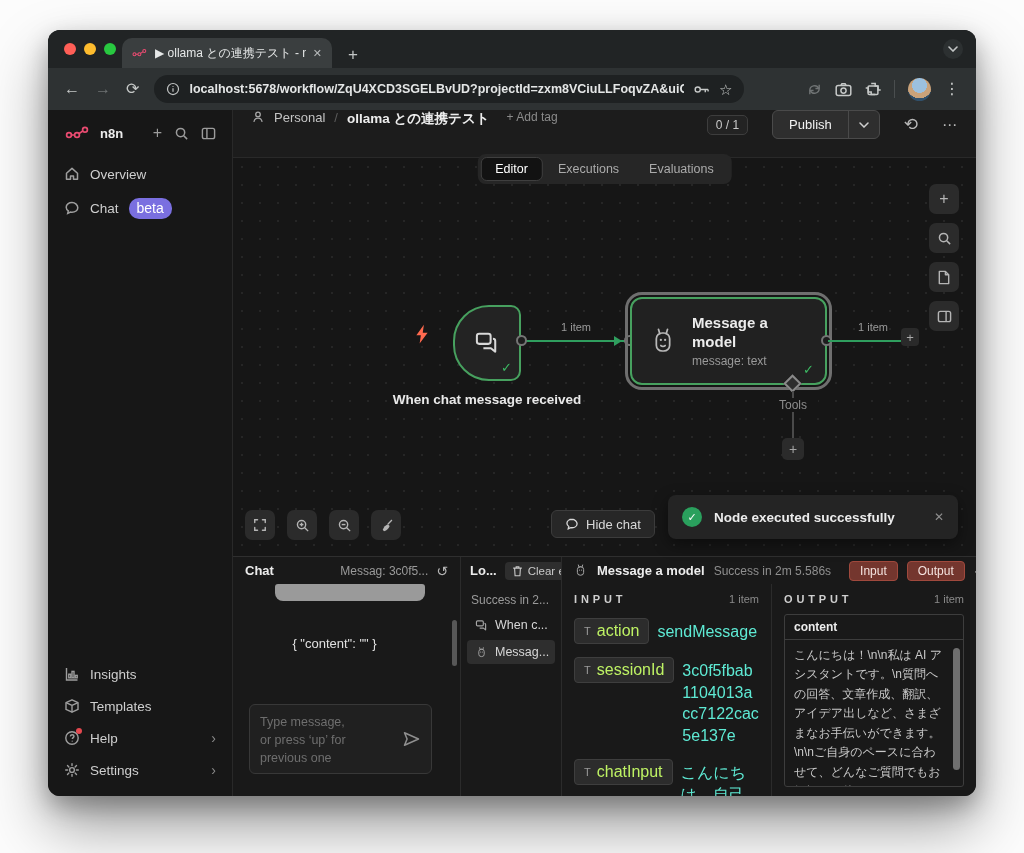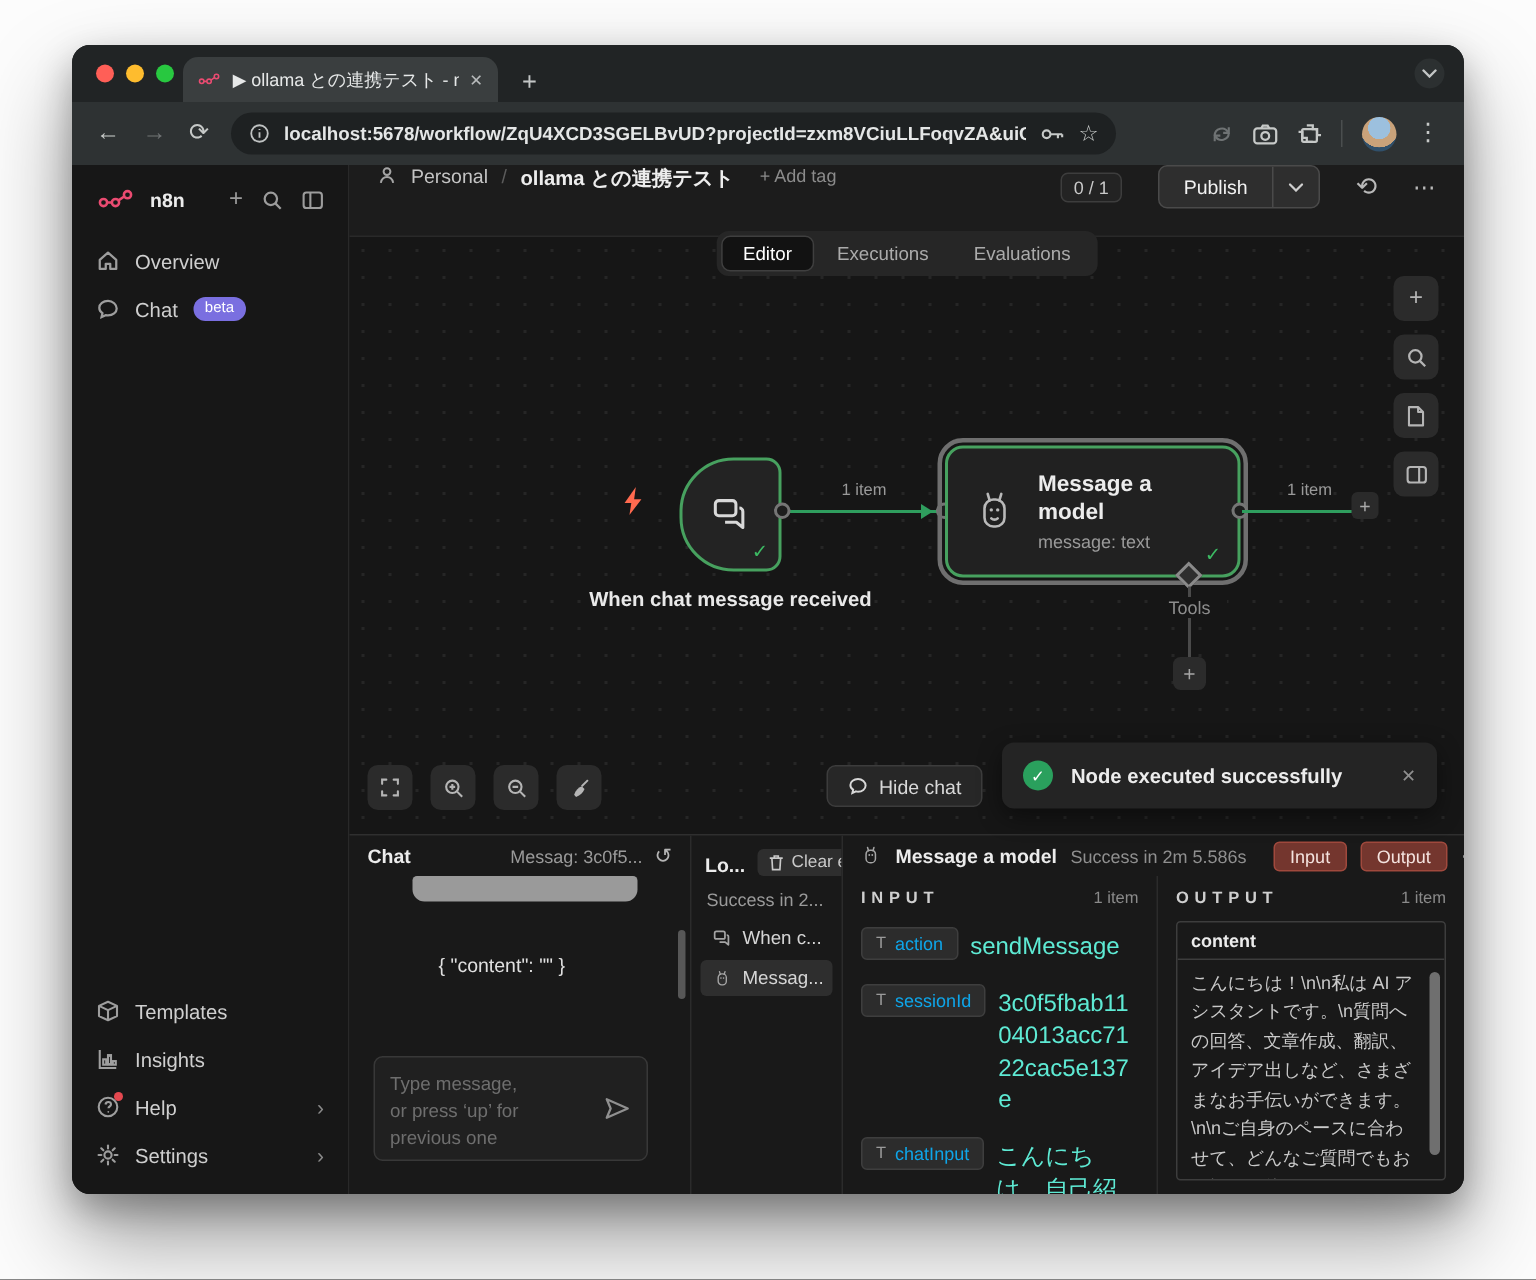--- a/index.html
+++ b/index.html
@@ -25,21 +25,21 @@
 .tb-div{width:1px;height:18px;background:#4a4e4f}
 .avatar{width:23px;height:23px;border-radius:50%;background:radial-gradient(circle at 50% 32%,#9cc0de 0 38%,#c9a27a 39% 66%,#30506b 67%)}
 
 .app{flex:1;display:flex;min-height:0}
 .sidebar{width:185px;background:#171717;border-right:1px solid #292929;display:flex;flex-direction:column;padding:12px 0 10px}
 .sb-top{display:flex;align-items:center;gap:12px;padding:2px 16px 16px}
 .sb-word{color:#ececec;font-weight:bold;font-size:13px;margin-right:auto;margin-left:-4px}
 .sb-ic{color:#9c9c9c}
 .sb-item{display:flex;align-items:center;gap:10px;padding:8px 16px;color:#cfcfcf;font-size:13.5px}
 .sb-item .ic{color:#9e9e9e;flex:none}
-.beta{background:#7a6fe0;color:#fff;font-size:10px;padding:2px 8px;border-radius:10px;line-height:1.2}
+.beta{background:#7a6fe0;color:#fff;font-size:14px;padding:2px 8px;border-radius:10px;line-height:1.2}
 .sb-spacer{flex:1}
 .chev{margin-left:auto;color:#8a8a8a;font-size:14px}
 .helpwrap{position:relative}
 .reddot{position:absolute;right:-2px;top:-2px;width:6px;height:6px;border-radius:50%;background:#e4484f}
 .main{flex:1;display:flex;flex-direction:column;min-width:0}
 .wf-header{height:48px;background:#1c1c1c;border-bottom:1px solid #292929;display:flex;align-items:flex-start;gap:9px;padding:0 18px;flex:none}
 .bc-project{color:#c4c4c4;font-size:13px}
 .bc-sep{color:#5c5c5c;font-size:13px}
 .bc-title{color:#ededed;font-size:13.5px;font-weight:600}
 .add-tag{color:#8b8b8b;font-size:12px;margin-left:8px}
@@ -95,21 +95,21 @@
 .chat-undo{color:#b5b5b5;font-size:14px}
 .chat-body{flex:1;position:relative}
 .chat-bubble{position:absolute;left:42px;top:0;width:150px;height:17px;background:#9a9a9a;border-radius:3px 3px 8px 8px}
 .chat-json{position:absolute;left:0;right:24px;top:52px;text-align:center;color:#e0e0e0;font-size:13px}
 .chat-scroll{position:absolute;right:3px;top:36px;width:5px;height:46px;background:#575757;border-radius:3px}
 .chat-input{position:absolute;left:16px;right:28px;bottom:22px;height:70px;background:#202020;border:1px solid #383838;border-radius:6px;display:flex;padding:8px 10px;gap:6px}
 .chat-input textarea{flex:1;background:transparent;border:none;resize:none;outline:none;color:#d8d8d8;font-family:Liberation Sans, sans-serif;font-size:12.5px;line-height:1.45}
 .chat-input textarea::placeholder{color:#6e6e6e}
 .send{align-self:center;color:#8f8f8f;flex:none}
 .logs-col{width:101px;border-left:1px solid #2b2b2b;display:flex;flex-direction:column;overflow:hidden}
-.logs-head{height:27px;display:flex;align-items:flex-end;gap:8px;padding:0 0 0 9px;flex:none}
+.logs-head{height:27px;display:flex;align-items:center;gap:8px;padding:0 0 0 9px;flex:none}
 .logs-title{color:#ececec;font-size:13px;font-weight:600;white-space:nowrap}
 .clear-btn{display:flex;align-items:center;gap:5px;background:#2e2e2e;border-radius:4px;padding:3px 7px;color:#c9c9c9;font-size:11.5px;white-space:nowrap}
 .logs-status{color:#9a9a9a;font-size:12px;padding:9px 10px 3px;white-space:nowrap}
 .log-item{display:flex;align-items:center;gap:7px;padding:5px 8px;margin:3px 6px 0;color:#d6d6d6;font-size:12.5px;border-radius:4px;white-space:nowrap}
 .log-item.sel{background:#2e2e2e}
 .log-item .ic{color:#a5a5a5;flex:none}
 .details-col{flex:1;border-left:1px solid #2b2b2b;display:flex;flex-direction:column;min-width:0}
 .det-head{height:27px;display:flex;align-items:center;gap:9px;padding:0 11px;flex:none;color:#a5a5a5}
 .det-name{color:#ececec;font-size:13px;font-weight:600;white-space:nowrap}
 .det-status{color:#8f8f8f;font-size:12px;white-space:nowrap}
@@ -117,21 +117,21 @@
 .io-btn{background:#74362e;border:1px solid #a0493d;color:#f4e3df;font-size:12px;padding:2px 10px;border-radius:4px}
 .det-more{color:#a5a5a5;font-size:14px;letter-spacing:1px}
 .det-body{flex:1;display:flex;min-height:0}
 .in-col{width:209px;padding:9px 12px;display:flex;flex-direction:column;flex:none}
 .io-title-row{display:flex;align-items:baseline}
 .io-title{color:#cfcfcf;font-size:11px;font-weight:bold;letter-spacing:.35em}
 .io-count{margin-left:auto;color:#8a8a8a;font-size:11px}
 .field-row{display:flex;align-items:flex-start;gap:8px;margin-top:13px}
 .field-pill{display:flex;align-items:center;gap:6px;background:#2c2c2c;border:1px solid #3e3e3e;border-radius:4px;padding:3px 9px;flex:none}
 .field-t{color:#9a9a9a;font-size:11px}
-.field-key{color:#0ea5e9;font-size:12px}
+.field-key{color:#bef264;font-size:16px}
 .field-val{color:#5eead4;font-size:16px;line-height:1.35;word-break:break-all;padding-top:3px;min-width:0}
 .out-col{flex:1;border-left:1px solid #2b2b2b;padding:9px 12px;display:flex;flex-direction:column;min-width:0;position:relative;overflow:hidden}
 .out-table{margin-top:9px;border:1px solid #3d3d3d;border-radius:3px;flex:1;display:flex;flex-direction:column;overflow:hidden}
 .out-th{padding:5px 9px;color:#ececec;font-size:12px;font-weight:bold;border-bottom:1px solid #3d3d3d}
 .out-td{padding:6px 16px 0 9px;color:#c9c9c9;font-size:12px;line-height:1.62;flex:1;overflow:hidden}
 .out-scroll{position:absolute;right:16px;top:64px;width:7px;height:122px;background:#6f6f6f;border-radius:4px}
 </style>
 </head>
 <body>
 
@@ -256,37 +256,37 @@
           <svg width="16" height="16" viewBox="0 0 16 16" fill="none" stroke="currentColor" stroke-width="1.5">
               <path d="M8 2.6c-3.2 0-5.8 2-5.8 4.6 0 1.5.8 2.8 2.1 3.6l-.6 2.6 2.8-1.3c.5.1 1 .2 1.5.2 3.2 0 5.8-2 5.8-4.6S11.2 2.6 8 2.6z"></path>
             </svg>
         </span>
         <span>Chat</span>
         <span class="beta">beta</span>
       </div>
       <div class="sb-spacer"></div>
       <div class="sb-item">
         <span class="ic">
-          <svg width="16" height="16" viewBox="0 0 16 16" fill="none" stroke="currentColor" stroke-width="1.4" stroke-linejoin="round">
-              <path d="M8 1.8 14 4.6v6.8L8 14.2 2 11.4V4.6z"></path>
-              <path d="M2 4.6 8 7.4l6-2.8M8 7.4v6.8"></path>
-            </svg>
-        </span>
-        <span>Templates</span>
-      </div>
-      <div class="sb-item">
-        <span class="ic">
           <svg width="16" height="16" viewBox="0 0 16 16" fill="none" stroke="currentColor" stroke-width="1.4">
               <path d="M2.5 2v12h11"></path>
               <rect x="4.8" y="8.2" width="2" height="3.6"></rect>
               <rect x="8" y="5.4" width="2" height="6.4"></rect>
               <rect x="11.2" y="9.4" width="2" height="2.4"></rect>
             </svg>
         </span>
         <span>Insights</span>
+      </div>
+      <div class="sb-item">
+        <span class="ic">
+          <svg width="16" height="16" viewBox="0 0 16 16" fill="none" stroke="currentColor" stroke-width="1.4" stroke-linejoin="round">
+              <path d="M8 1.8 14 4.6v6.8L8 14.2 2 11.4V4.6z"></path>
+              <path d="M2 4.6 8 7.4l6-2.8M8 7.4v6.8"></path>
+            </svg>
+        </span>
+        <span>Templates</span>
       </div>
       <div class="sb-item">
         <span class="ic helpwrap">
           <svg width="16" height="16" viewBox="0 0 16 16" fill="none" stroke="currentColor" stroke-width="1.4">
               <circle cx="8" cy="8" r="6.2"></circle>
               <path d="M6.3 6.3c.2-1 1-1.6 1.9-1.6 1 0 1.8.7 1.8 1.6 0 1.2-1.7 1.4-1.7 2.6"></path>
               <circle cx="8.2" cy="11.2" r=".6" fill="currentColor" stroke="none"></circle>
             </svg>
           <span class="reddot"></span>
         </span>

